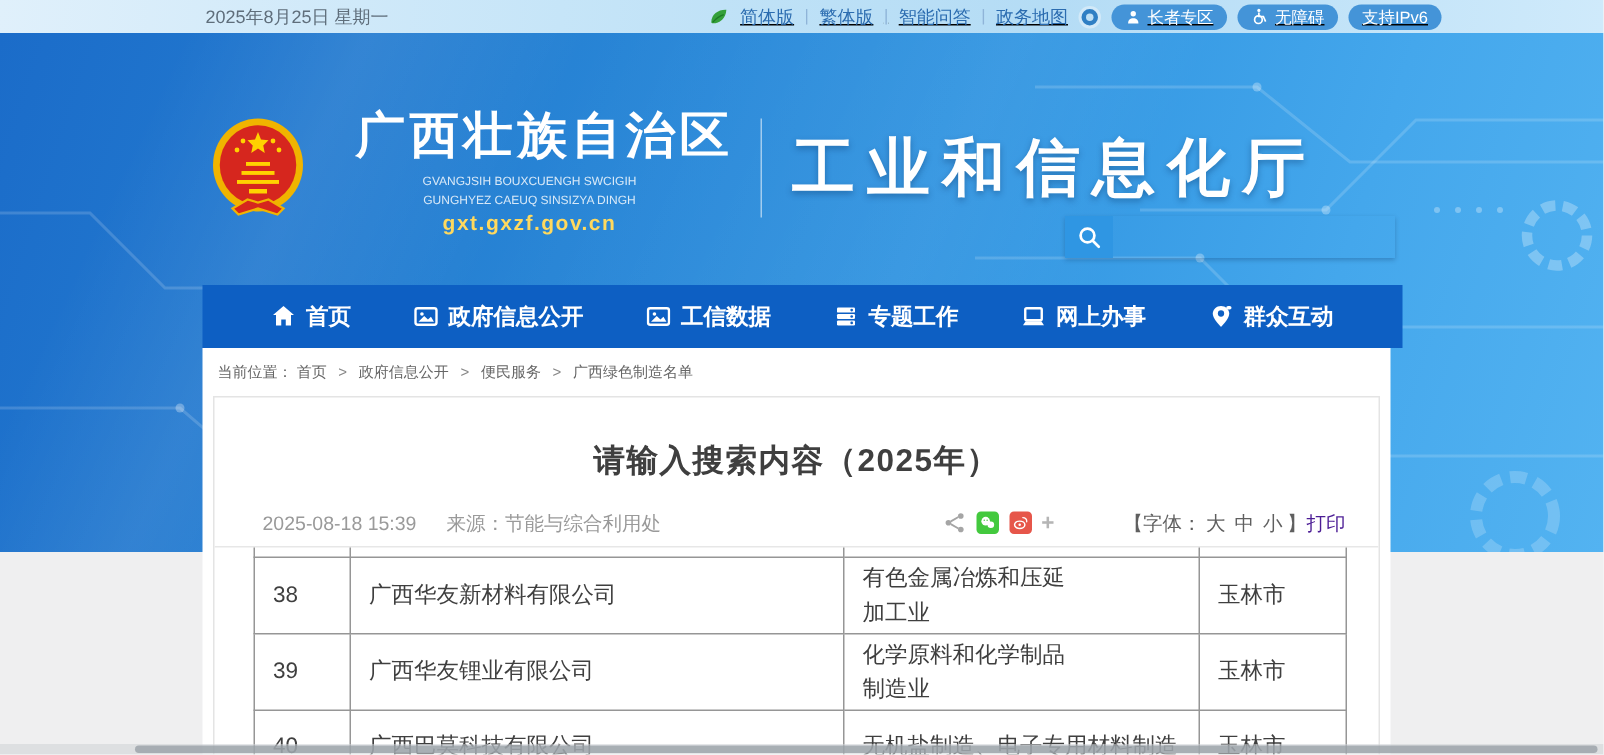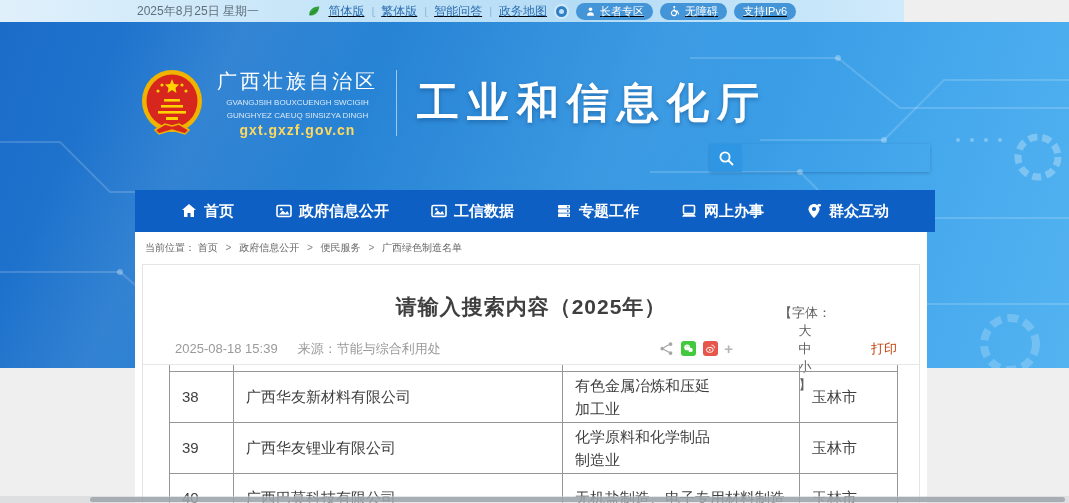--- a/index.html
+++ b/index.html
@@ -1,21 +1,21 @@
 <!DOCTYPE html>
 <html><head>
 <meta charset="utf-8">
 <style>
   * { margin:0; padding:0; box-sizing:border-box; }
   html,body { width:1069px; height:503px; }
   body { font-family:"Liberation Sans","DejaVu Sans",sans-serif; }
   .screen { position:relative; width:1069px; height:503px; overflow:hidden; background:#efeff0; }
 
   
-  .topbar { position:absolute; top:0; left:0; width:904px; height:22px;
+  .topbar { position:absolute; top:0; left:0; width:1069px; height:22px;
     background:linear-gradient(95deg,#e0f0fb 0%,#c6e5f8 35%,#b4dcf5 65%,#cfeafb 100%);
     display:flex; align-items:center; }
   .topbar-date { position:absolute; left:137px; font-size:12px; color:#5f6e7b; }
   .toplinks { position:absolute; right:108px; display:flex; align-items:center; gap:7px; font-size:12px;text-decoration:underline; }
   .toplink { color:#2b6cb0; cursor:pointer; text-decoration:none; }
   .toplink-sep { color:#8fb4d8; font-size:11px; }
   .pill { display:flex; align-items:center; gap:4px; height:17px; padding:0 9px;
     background:#4494d8; border-radius:9px; color:#fff; font-size:11px; cursor:pointer;text-align:right; }
   .round-badge { width:15px; height:15px; border-radius:50%; background:#2f7fc4;
     border:2px solid #d2e9f8; position:relative; cursor:pointer; }
@@ -24,21 +24,21 @@
 
   
   .banner { position:absolute; top:22px; left:0; width:1069px; height:346px;
     background:linear-gradient(108deg,#1b6cc9 0%,#2681d3 30%,#2f93e0 55%,#44a7ec 80%,#53b3f1 100%); }
   .banner::before { content:""; position:absolute; inset:0;
     background:linear-gradient(115deg, rgba(255,255,255,0) 10%, rgba(255,255,255,.08) 20%, rgba(255,255,255,0) 32%, rgba(255,255,255,.06) 55%, rgba(255,255,255,0) 66%); }
   .circuit { position:absolute; inset:0; }
 
   .brand { position:absolute; left:141px; top:46px; display:flex; align-items:center; cursor:pointer; }
   .brand-text { margin-left:14px; text-align:center; }
-  .region-name { color:#fff; font-size:20px; font-weight:normal; letter-spacing:3px; white-space:nowrap; }
+  .region-name { color:#fff; font-size:33px; font-weight:bold; letter-spacing:3px; white-space:nowrap;margin-left:20px; }
   .zhuang { color:rgba(255,255,255,.82); font-size:8px; line-height:10px; margin-top:3px; white-space:nowrap; }
   .site-url { color:#ffd95e; font-size:14px; font-weight:bold; margin-top:1px; letter-spacing:1px; }
   .v-divider { width:1px; height:66px; background:rgba(255,255,255,.55); margin:0 20px 0 18px; }
   .site-title { color:#fff; font-size:42px; font-weight:bold; letter-spacing:8px; white-space:nowrap;
     text-shadow:0 2px 4px rgba(0,40,90,.35); }
 
   
   .search { position:absolute; left:710px; top:122px; width:220px; height:28px; display:flex;
     box-shadow:0 1px 3px rgba(0,30,70,.25); }
   .search input { flex:1; border:0; outline:none; padding:0 10px; font-size:12.5px; color:#333;
@@ -65,23 +65,23 @@
     color:#3f3f3f; letter-spacing:1px; }
   .meta { position:absolute; left:0; right:0; top:68px; height:32px; display:flex; align-items:center;
     padding:0 22px 0 32px; border-bottom:1px solid #e7e7e7; font-size:13px; color:#9a9a9a; }
   .meta-source { margin-left:20px;text-align:center; }
   .meta-right { margin-left:auto; display:flex; align-items:center; }
   .share-ic { margin-left:7px; cursor:pointer; display:flex; align-items:center; }
   .sq { width:15px; height:15px; border-radius:3px; display:flex; align-items:center; justify-content:center; }
   .wechat { background:#43c93e; }
   .weibo { background:#e6564a; }
   .plus { color:#b5b5b5; font-size:15px; font-weight:bold; margin-left:6px; cursor:pointer; }
-  .font-ctl { margin-left:46px; color:#5f5f5f; display:flex; align-items:center; gap:0;flex-direction:column; }
+  .font-ctl { margin-left:46px; color:#5f5f5f; display:flex; align-items:center; gap:0; }
   .font-size-opt { cursor:pointer; margin:0 3px; color:#5f5f5f; }
-  .print { margin-left:40px; color:#c2410c; cursor:pointer; }
+  .print { color:#4c1d95; cursor:pointer; }
 
   
   .table-wrap { position:absolute; top:100px; left:26px; }
   table.gtable { border-collapse:collapse; table-layout:fixed; width:728px; font-size:15px; color:#3f3f3f; }
   .gtable td { border:1px solid #969696; padding:2px 10px 2px 12px; vertical-align:middle; line-height:23px; }
   .gtable tr.sliver td { border-top:0; height:6px; padding:0; line-height:0; }
   .gtable tr.r1 td { height:49px; }
   .gtable tr.r2 td { height:49px; }
   .gtable tr.r3 td { height:60px; vertical-align:top; padding-top:12px; }
   .ind-line:empty { display:none; }

